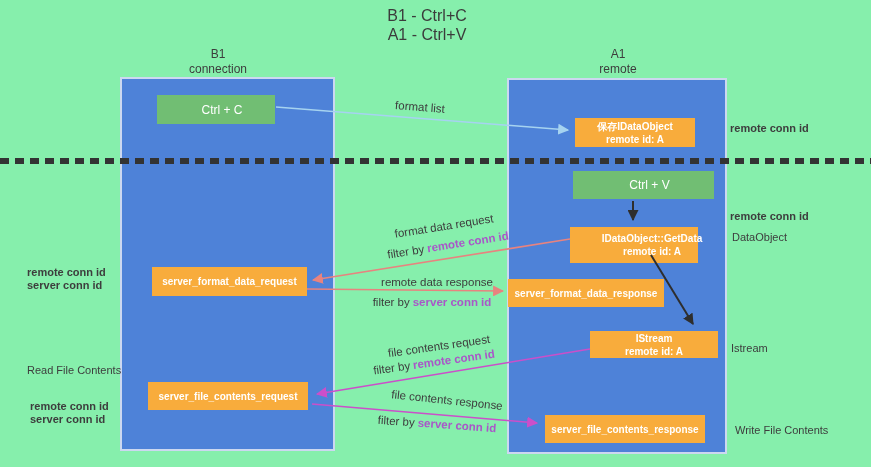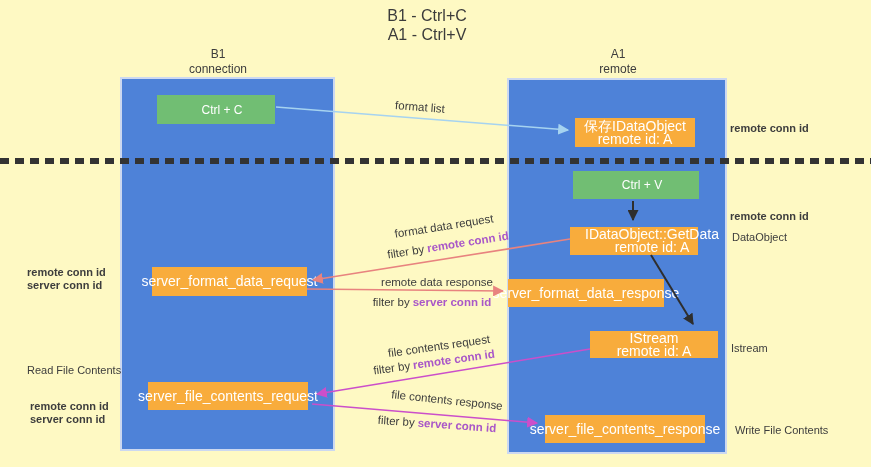--- a/index.html
+++ b/index.html
@@ -1,28 +1,28 @@
 <!DOCTYPE html>
 <html><head>
 <meta charset="utf-8">
 <style>
   html,body{margin:0;padding:0;background:#f9f9fa;}
-  .stage{position:relative;width:871px;height:467px;background:#fef9c3;overflow:hidden;
+  .stage{position:relative;width:871px;height:467px;background:#86efac;overflow:hidden;
          font-family:"Liberation Sans",sans-serif;color:#3d3d3d;}
   .abs{position:absolute;}
   .title{left:427px;top:6px;transform:translateX(-50%);text-align:center;
          font-size:16px;line-height:19px;color:#3b3b3b;}
   .colhead{text-align:center;font-size:12px;line-height:15px;color:#3d3d3d;transform:translateX(-50%);}
   .lifeline{background:#4E82D8;border:2px solid #ccd8f0;box-sizing:border-box;}
   .dashline{left:0;top:158px;width:871px;height:6px;
             background:repeating-linear-gradient(to right,#333 0 9px,transparent 9px 15px);}
   .node{display:flex;flex-direction:column;align-items:center;justify-content:center;
         text-align:center;color:#fff;box-sizing:border-box;}
   .green{background:#71BE73;font-size:12px;padding-left:12px;}
-  .orange{background:#F8AC3C;font-size:14px;line-height:13px;}
+  .orange{background:#F8AC3C;font-size:10px;line-height:13px;font-weight:bold;}
   .alabel{font-size:11.5px;color:#3d3d3d;white-space:nowrap;
           transform:translate(-50%,-50%) rotate(var(--r,0deg));}
   .filter .fb{margin-right:3px;}
   .purple{color:#A957C8;font-weight:bold;}
   .greenlbl{color:#6CBE7B;font-weight:bold;}
   .side{font-size:11px;white-space:nowrap;color:#3d3d3d;}
   .side.b{font-weight:bold;font-size:11px;line-height:13px;}
   svg.arrows{position:absolute;left:0;top:0;pointer-events:none;}
 </style>
 </head>
@@ -49,24 +49,24 @@
 
   <div class="abs dashline"></div>
 
   <div class="abs node green" style="left:157px;top:95px;width:118px;height:29px;">
     <div>Ctrl + C</div>
   </div>
   <div class="abs node orange" style="left:575px;top:118px;width:120px;height:29px;">
     <div>保存IDataObject</div>
     <div>remote id: A</div>
   </div>
-  <div class="abs node green" style="left:573px;top:171px;width:126px;height:28px;">
+  <div class="abs node green" style="left:573px;top:171px;width:141px;height:28px;">
     <div>Ctrl + V</div>
   </div>
-  <div class="abs node orange" style="left:570px;top:227px;width:128px;height:28px;padding-left:36px;">
+  <div class="abs node orange" style="left:570px;top:227px;width:128px;height:36px;padding-left:36px;">
     <div>IDataObject::GetData</div>
     <div>remote id: A</div>
   </div>
   <div class="abs node orange" style="left:508px;top:279px;width:156px;height:28px;">
     <div>server_format_data_response</div>
   </div>
   <div class="abs node orange" style="left:152px;top:267px;width:155px;height:29px;">
     <div>server_format_data_request</div>
   </div>
   <div class="abs node orange" style="left:590px;top:331px;width:128px;height:27px;">

